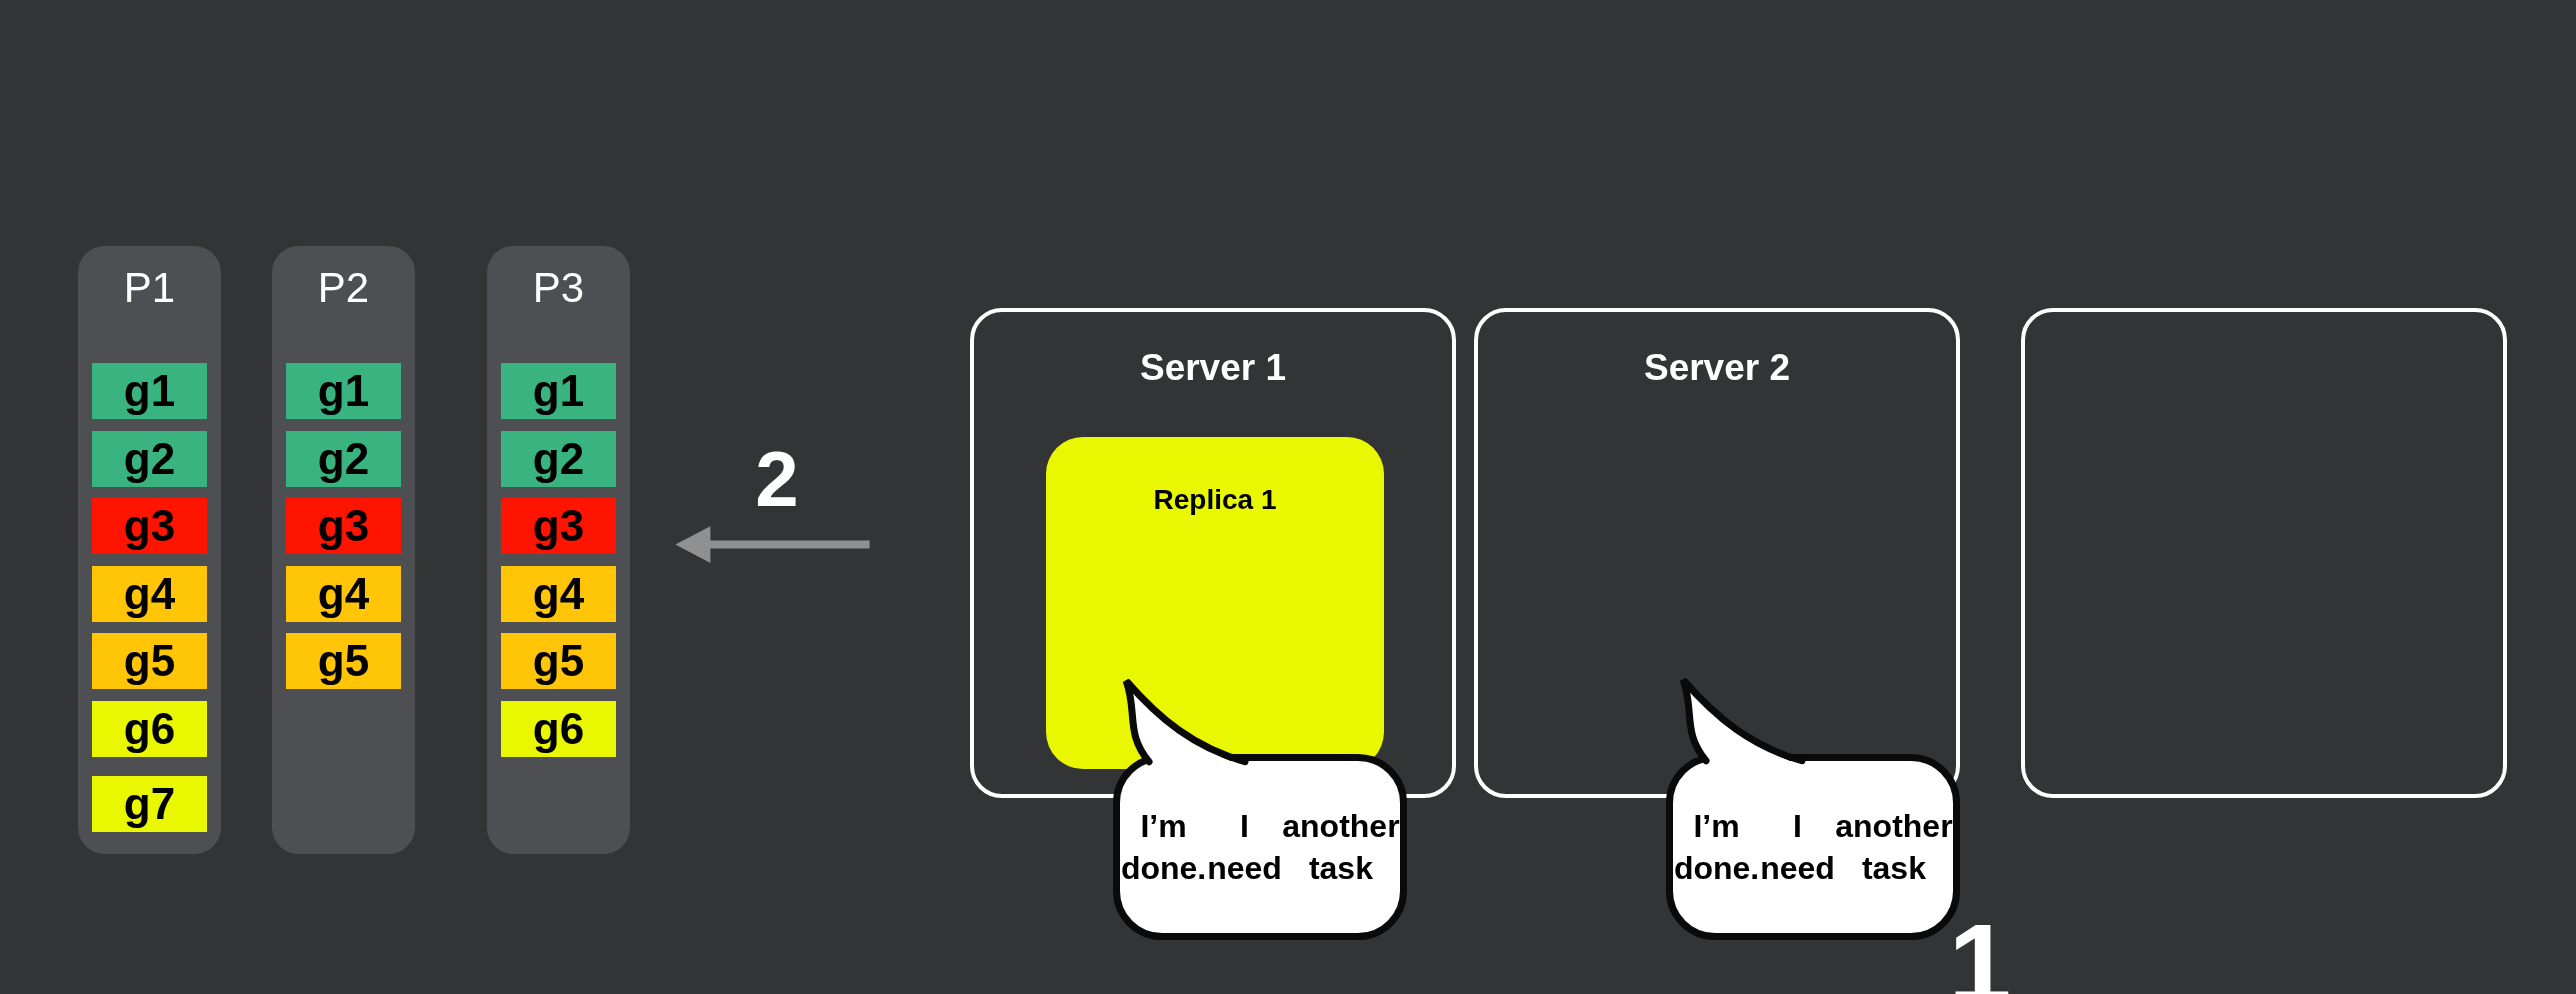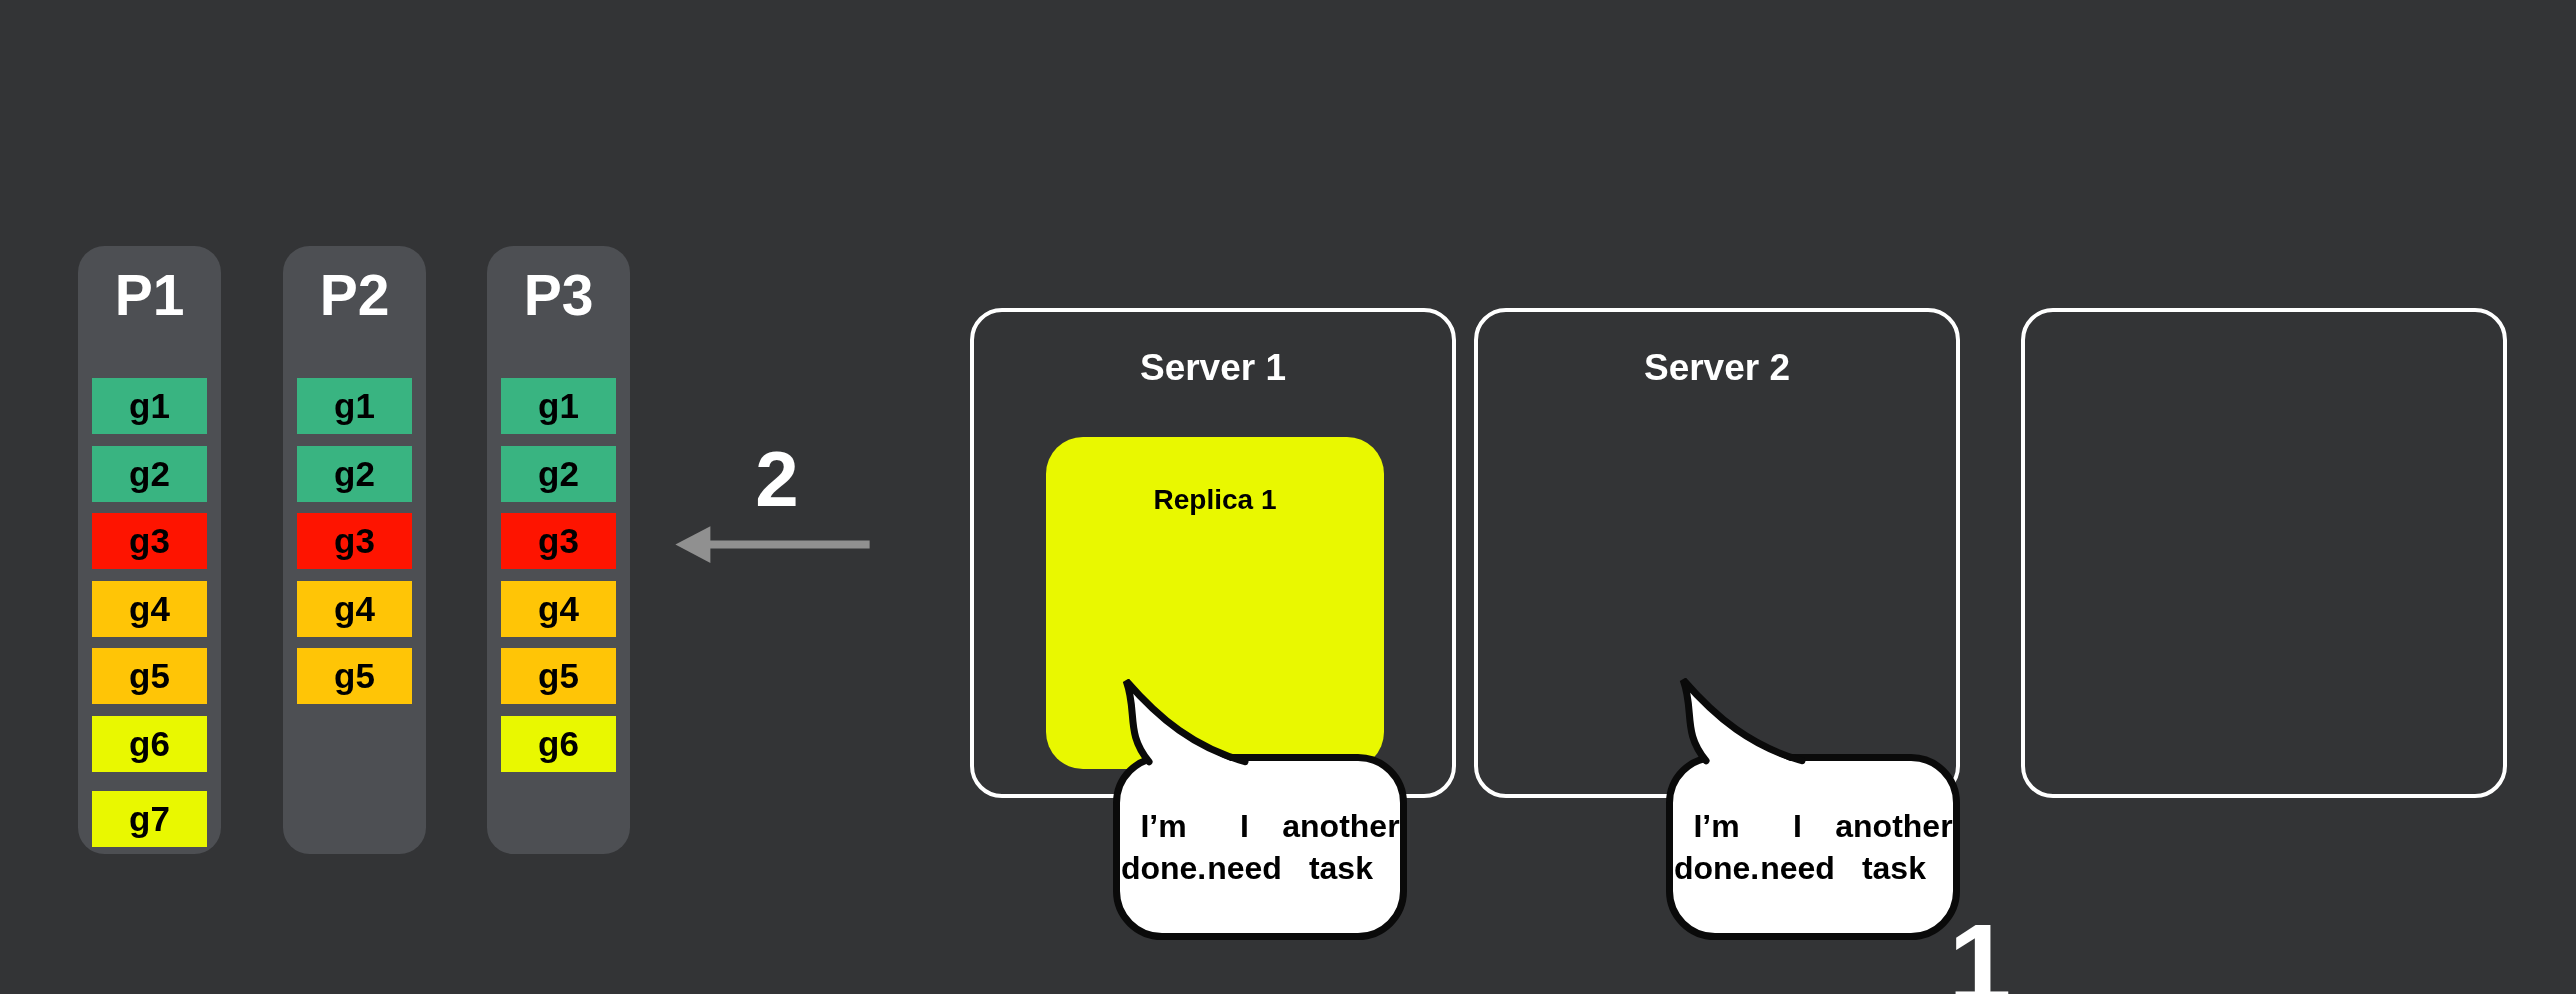--- a/index.html
+++ b/index.html
@@ -9,26 +9,26 @@
     background:#333436;
     font-family:"Liberation Sans", sans-serif;
   }
 
   
   .column {
     position:absolute; top:246px; width:143px; height:608px;
     background:#4D4F53; border-radius:26.5px;
     display:flex; flex-direction:column; align-items:center;
   }
-  .col-1 { left:78px; } .col-2 { left:283px; } .col-3 { left:487px; }
-  .column-title { margin-top:21px; font-size:57px; line-height:1; font-weight:bold; color:#ffffff; }
+  .col-1 { left:78px; } .col-2 { left:272px; } .col-3 { left:487px; }
+  .column-title { margin-top:21px; font-size:42px; line-height:1; font-weight:normal; color:#ffffff; }
   .blocks { margin-top:54px; display:flex; flex-direction:column; gap:11.5px; }
   .block {
     width:115px; height:56px; display:flex; align-items:center; justify-content:center;
-    font-size:35px; font-weight:bold; color:#000000;
+    font-size:44px; font-weight:bold; color:#000000;
   }
 
   
   .step2 { position:absolute; left:733px; top:440px; width:88px; text-align:center;
            font-size:78px; line-height:1; font-weight:bold; color:#ffffff; }
   .step1 { position:absolute; left:1918px; top:908px; width:124px; text-align:center;
            font-size:113px; line-height:1; font-weight:bold; color:#ffffff; }
   .arrow-svg { position:absolute; left:670px; top:520px; width:205px; height:49px; }
 
   

